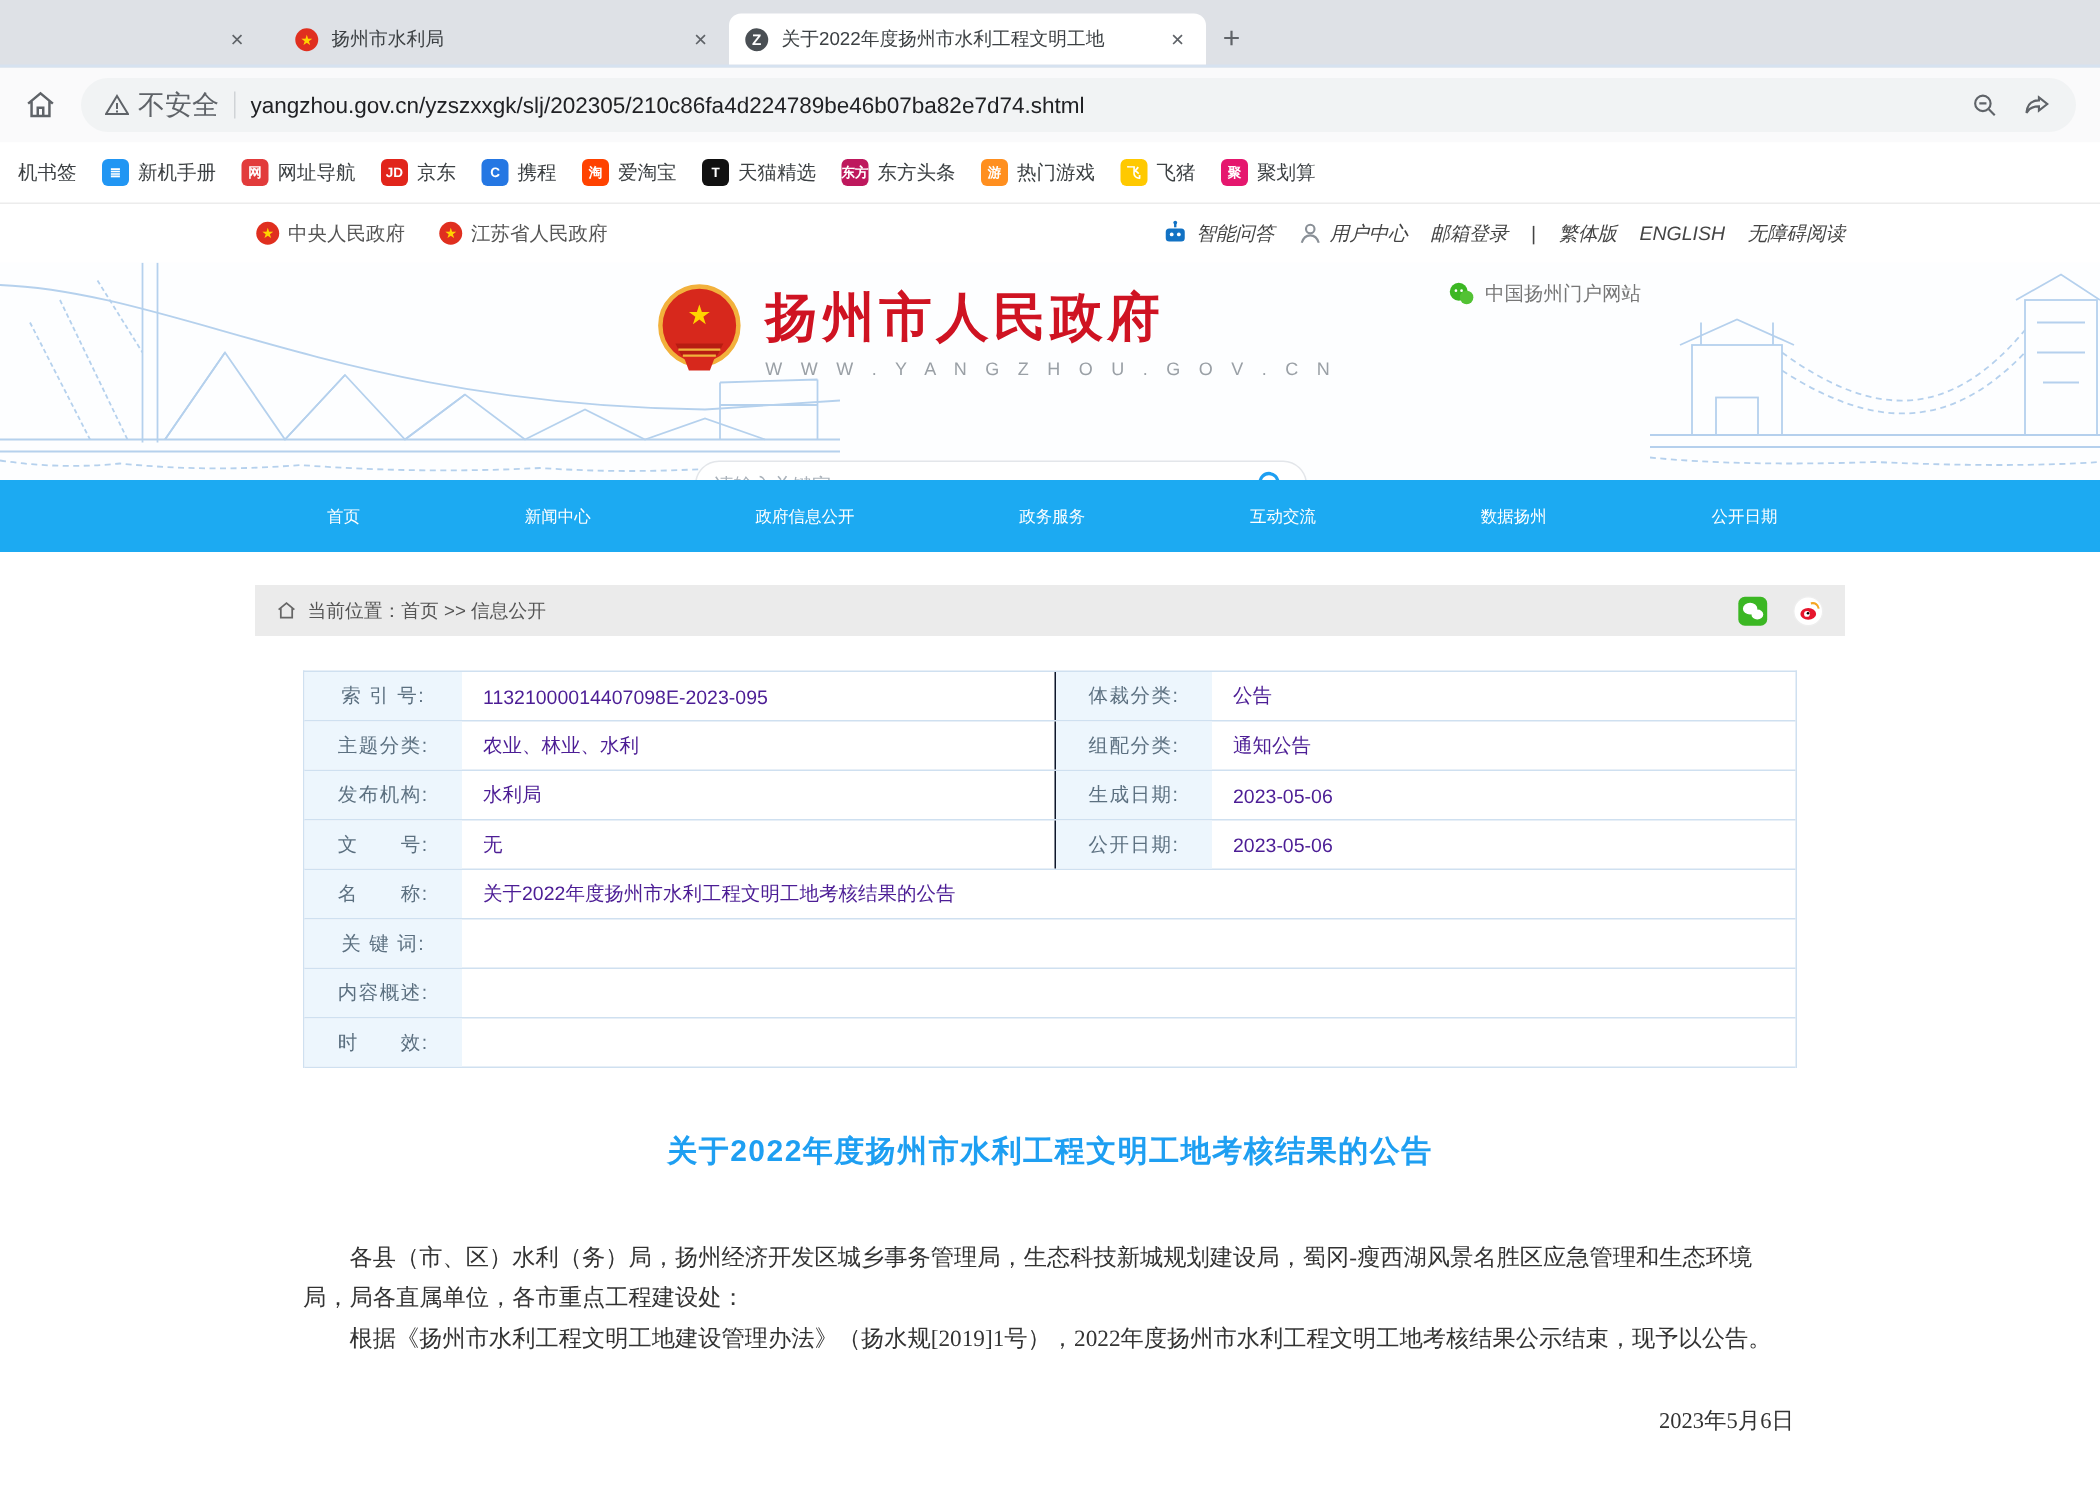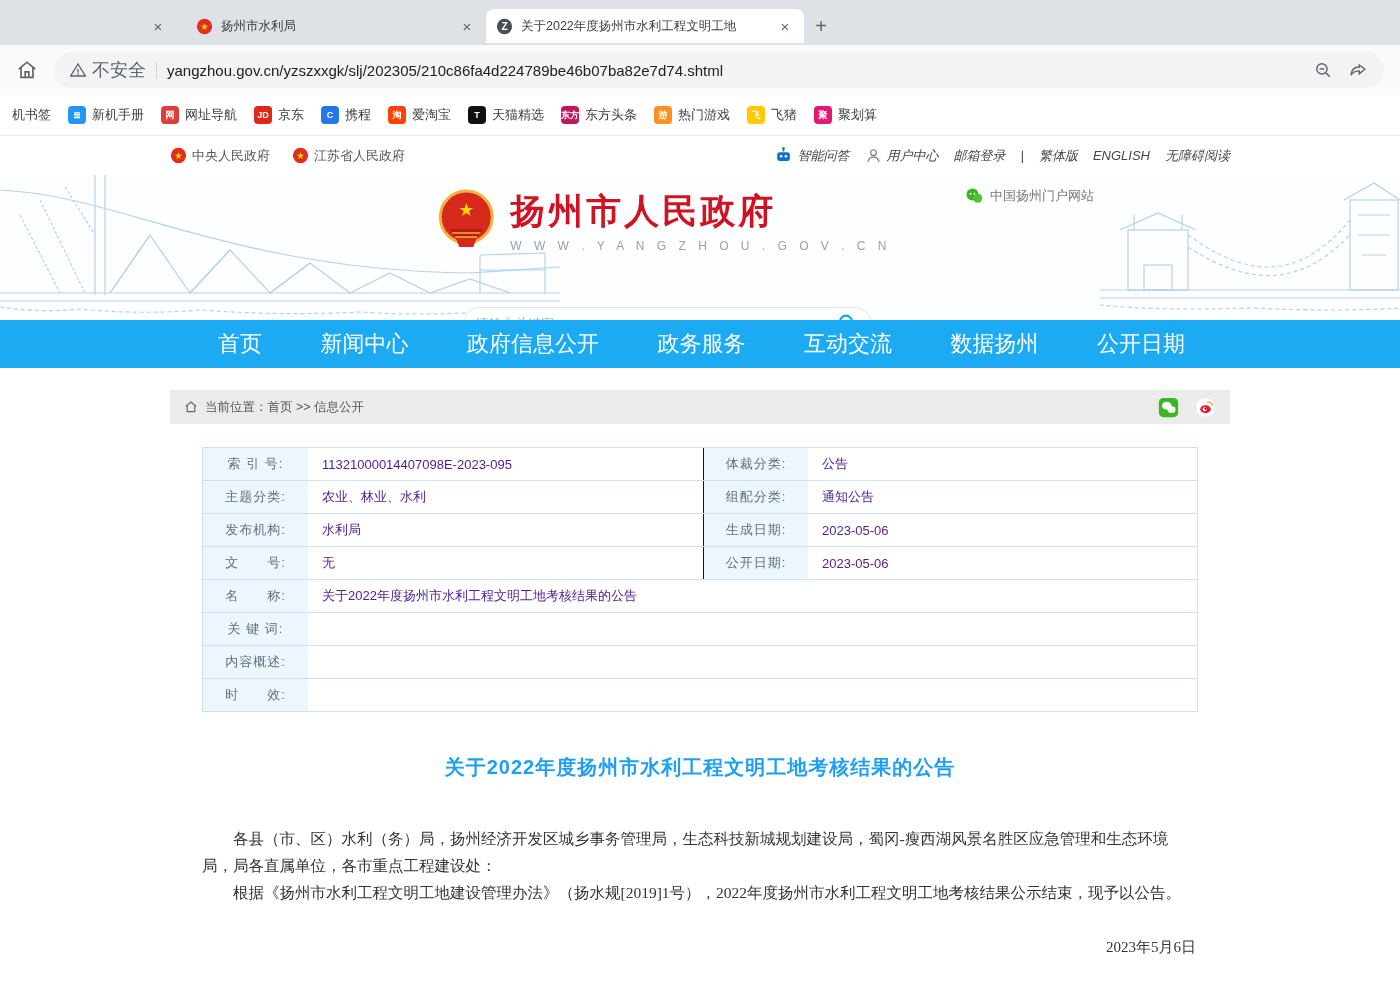--- a/index.html
+++ b/index.html
@@ -60,21 +60,21 @@
   .searchbox { position:absolute; left:50%; transform:translateX(-58%); top:84px; width:408px;
                height:32px; background:#fff; border:1px solid #e3e6ea; border-radius:16px;
                display:flex; align-items:center; padding:0 12px; box-shadow:0 1px 2px rgba(0,0,0,.03);margin-top:48px; }
   .searchbox input { flex:1; border:none; outline:none; font-size:13px; color:#333; background:transparent; }
   .searchbox input::placeholder { color:#aab2ba; }
 
   
   .nav { height:48px; background:#1caaf2; }
   .nav-inner { width:1060px; margin:0 auto; height:100%; display:flex; align-items:center;
                justify-content:space-between; padding:0 45px 0 48px; }
-  .nav-item { color:#fff; font-size:22px; cursor:pointer; white-space:nowrap; }
+  .nav-item { color:#fff; font-size:11px; cursor:pointer; white-space:nowrap; }
 
   
   .content { width:1060px; margin:0 auto; }
   .breadcrumb { margin-top:22px; height:34px; background:#ebebeb; display:flex; align-items:center;
                 padding:0 14px; font-size:12.5px; color:#555; gap:7px; }
   .bc-share { margin-left:auto; display:flex; align-items:center; gap:16px; }
 
   .meta { margin:23px 32px 0; border:1px solid #cfe0f0; border-bottom:none; }
   .mrow { display:flex; border-bottom:1px solid #cfe0f0; height:33px; font-size:13px; }
   .mlabel { flex:0 0 105px; background:#edf6fd; color:#5c7080; display:flex; align-items:center;

